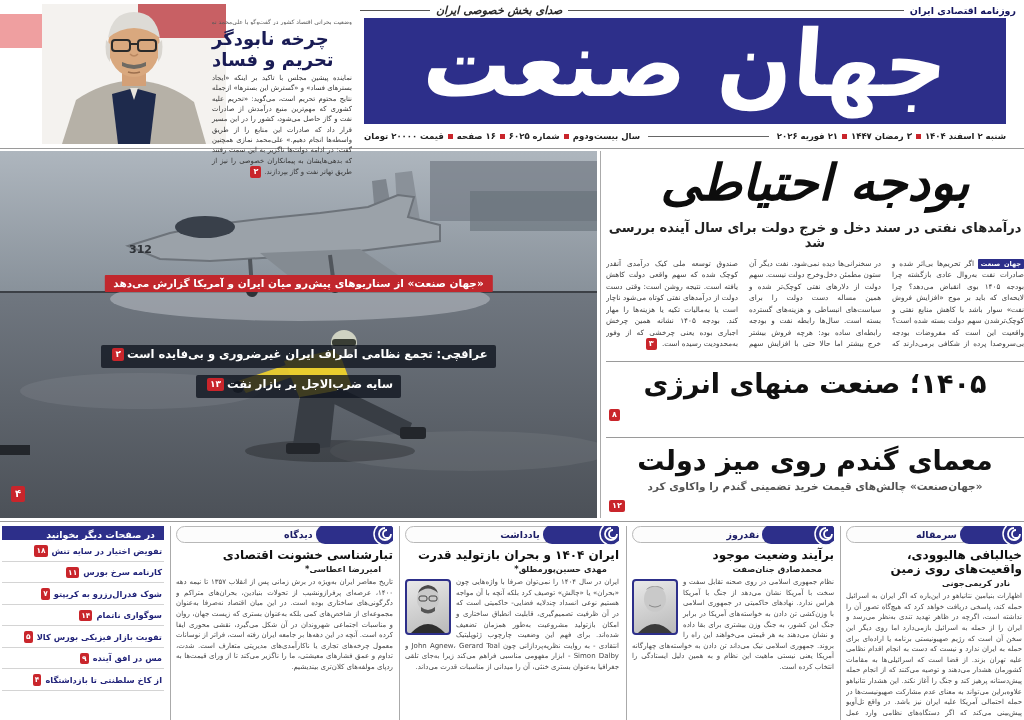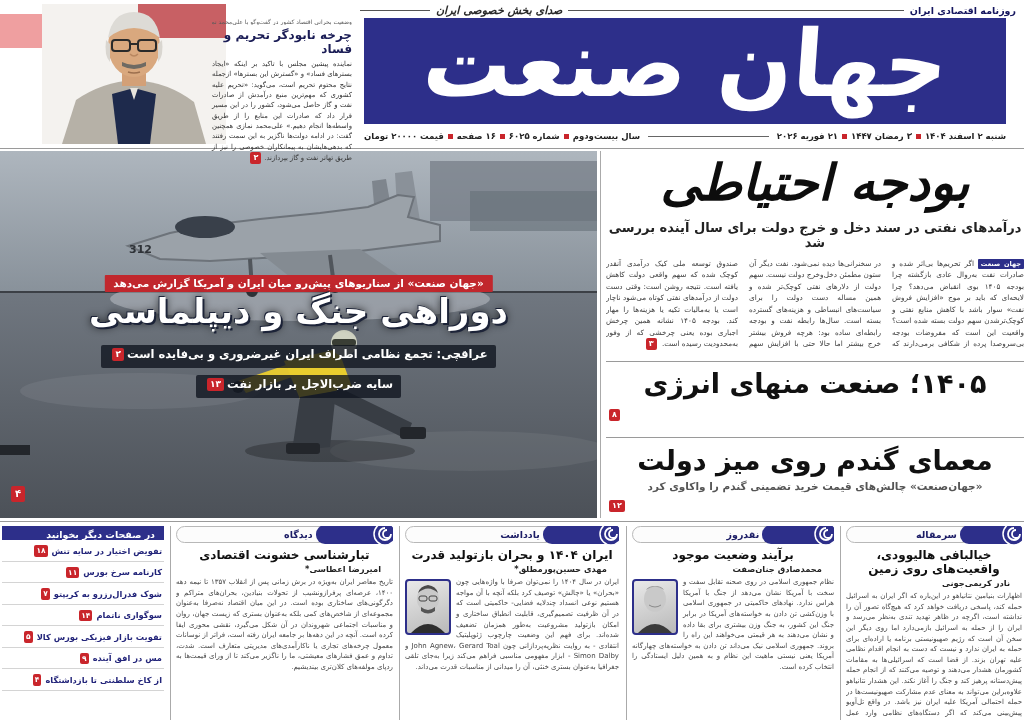--- a/index.html
+++ b/index.html
@@ -22,21 +22,21 @@
   #corner-banner {
     left:0; top:14px; width:158px; height:34px; z-index:1;
     background:linear-gradient(to right,#ef9fa0 55%,#c0474b);
     color:#fff; font-weight:bold; font-size:18px;
     display:flex; align-items:center; justify-content:flex-end;
     padding-left:10px; direction:ltr;
   }
   #portrait { left:42px; top:4px; width:184px; height:140px; z-index:2; }
   #tl-text { left:212px; top:18px; width:140px; z-index:3; }
   #tl-kicker { font-size:6px; color:#5a5a5a; text-align:right; white-space:nowrap; overflow:hidden; }
-  #tl-headline { font-size:12px; font-weight:bold; color:#1a1c55; text-align:right; margin:3px 0 3px; }
+  #tl-headline { font-size:18px; font-weight:bold; color:#1a1c55; text-align:left; margin:3px 0 3px; }
   #tl-body { font-size:6.8px; line-height:1.52; text-align:justify; color:#333; }
 
   
   #mh-toprow {
     left:360px; top:2px; width:656px; height:16px;
     display:flex; align-items:center; gap:6px; direction:rtl;
   }
   #mh-label { font-size:9.5px; font-weight:bold; color:#14155e; white-space:nowrap; }
   .mh-rule { flex:1 1 auto; height:1px; background:#555; }
   .mh-rule.short { flex:0 0 70px; }
@@ -108,21 +108,21 @@
 
   .opcol { top:526px; height:194px; overflow:hidden; }
   .tab { position:relative; height:17px; margin-bottom:5px; }
   .tab-pill { position:absolute; inset:0; background:#fcfcfc; border:1px solid #b8b8b8; border-radius:9px; }
   .tab-cap { position:absolute; right:-1px; top:-1px; bottom:-1px; width:36%; background:#2d2f8a; border-radius:9px; }
   .tab-circle { position:absolute; right:-4px; top:-4px; width:24px; height:24px; }
   .tab-label {
     position:absolute; right:37%; top:0; bottom:0; display:flex; align-items:center;
     font-size:9.5px; font-weight:bold; color:#1c1d66; padding-left:4px;
   }
-  .op-headline { font-size:12px; font-weight:bold; color:#101010; text-align:center; margin:4px 0 2px; }
+  .op-headline { font-size:12px; font-weight:bold; color:#101010; text-align:right; margin:4px 0 2px; }
   .op-author { font-size:8.3px; font-weight:bold; color:#222; text-align:right; padding-right:12px; margin-bottom:3px; }
   .op-body {
     font-size:7px; line-height:1.52; text-align:justify; color:#454545; direction:rtl;
   }
   .op-photo {
     float:left; width:46px; height:56px; margin:2px 5px 2px 0;
     border:2px solid #2d2f8a; border-radius:4px; overflow:hidden;
     background:linear-gradient(160deg,#e9e9e9,#b9b9b9);
   }
 </style>
@@ -241,21 +241,20 @@
         <circle cx="344" cy="192" r="13" fill="#cfd2c2"></circle>
         <rect x="332" y="188" width="24" height="7" rx="3" fill="#3a3e35"></rect>
         <polygon points="300,246 336,240 330,296 292,300" fill="#383d44"></polygon>
         <polygon points="338,236 412,272 406,288 332,252" fill="#383d44"></polygon>
         <rect x="286,294" y="294" width="30" height="10" fill="#23262b"></rect>
         <rect x="286" y="292" width="34" height="11" rx="3" fill="#23262b"></rect>
         <rect x="400" y="276" width="26" height="12" rx="3" fill="#23262b"></rect>
       </g>
     </svg>
     <div id="ph-kicker">«جهان صنعت» از سناریوهای پیش‌رو میان ایران و آمریکا گزارش می‌دهد</div>
-    <div id="ph-headline">دوراهی جنگ و دیپلماسی</div>
     <div id="ph-bullets">
       <div class="ph-bullet"><span>عراقچی: تجمع نظامی اطراف ایران غیرضروری و بی‌فایده است</span><span class="pgbox">۲</span></div>
       <div class="ph-bullet"><span>سایه ضرب‌الاجل بر بازار نفت</span><span class="pgbox">۱۳</span></div>
     </div>
     <span id="ph-page" class="pgbox">۴</span>
   </div>
 
   <div class="vline" style="left:600px; top:151px; height:367px;"></div>
 
   <div id="lead" class="abs">

